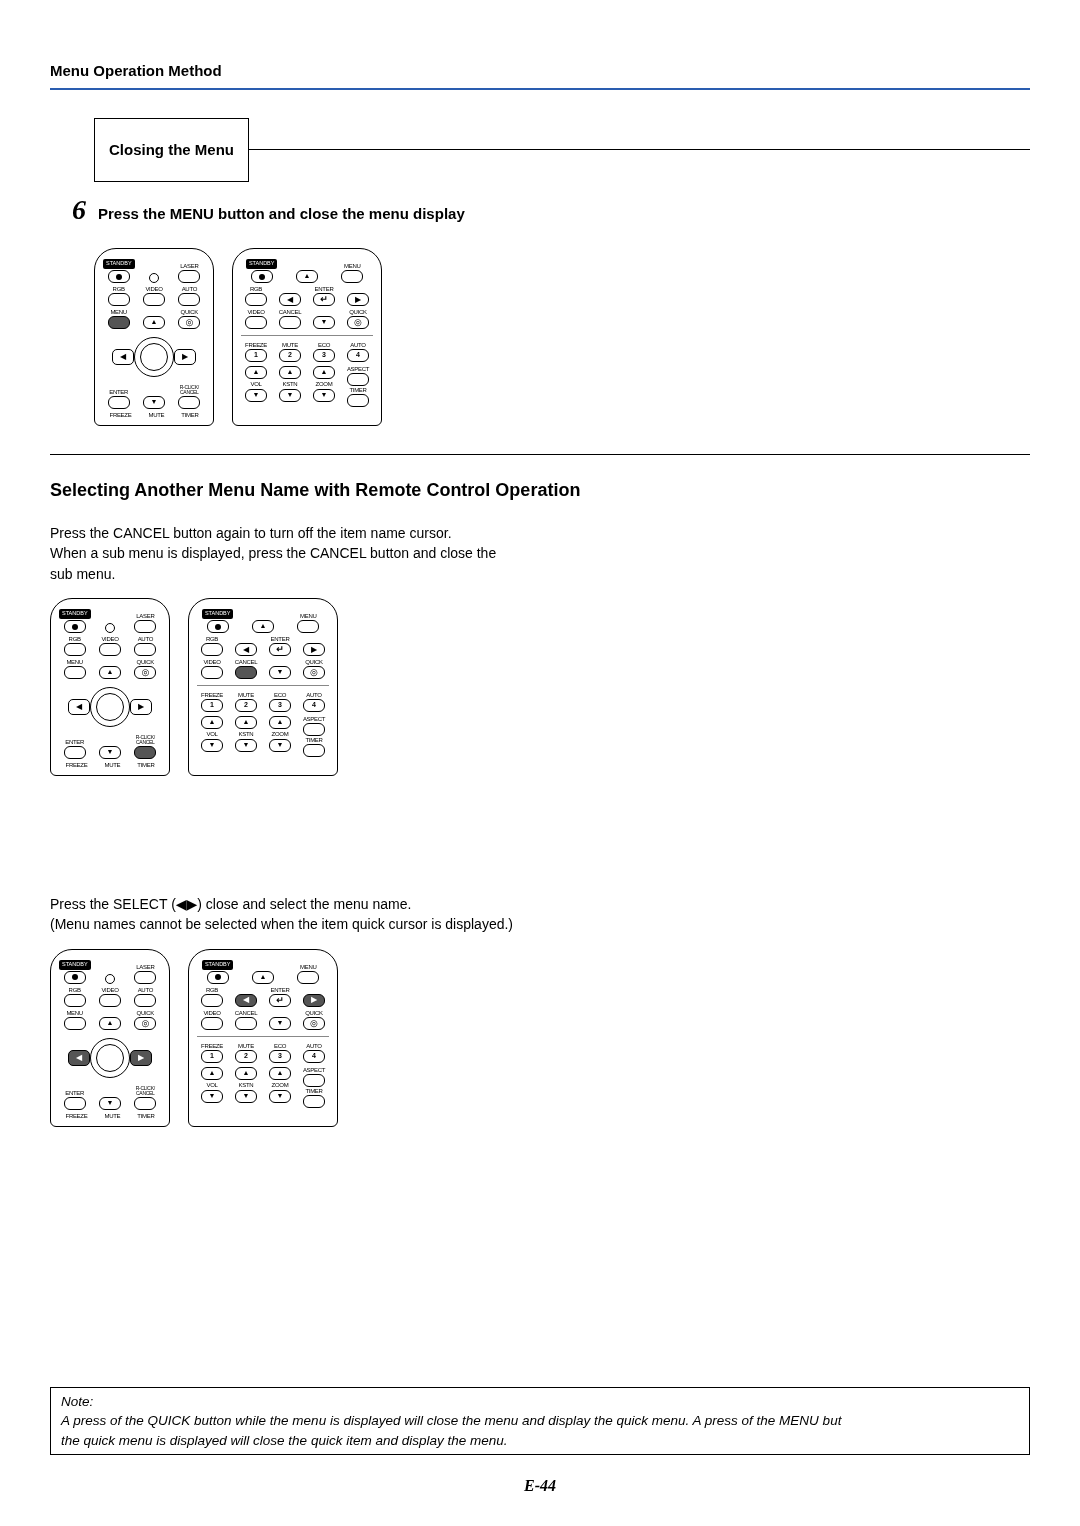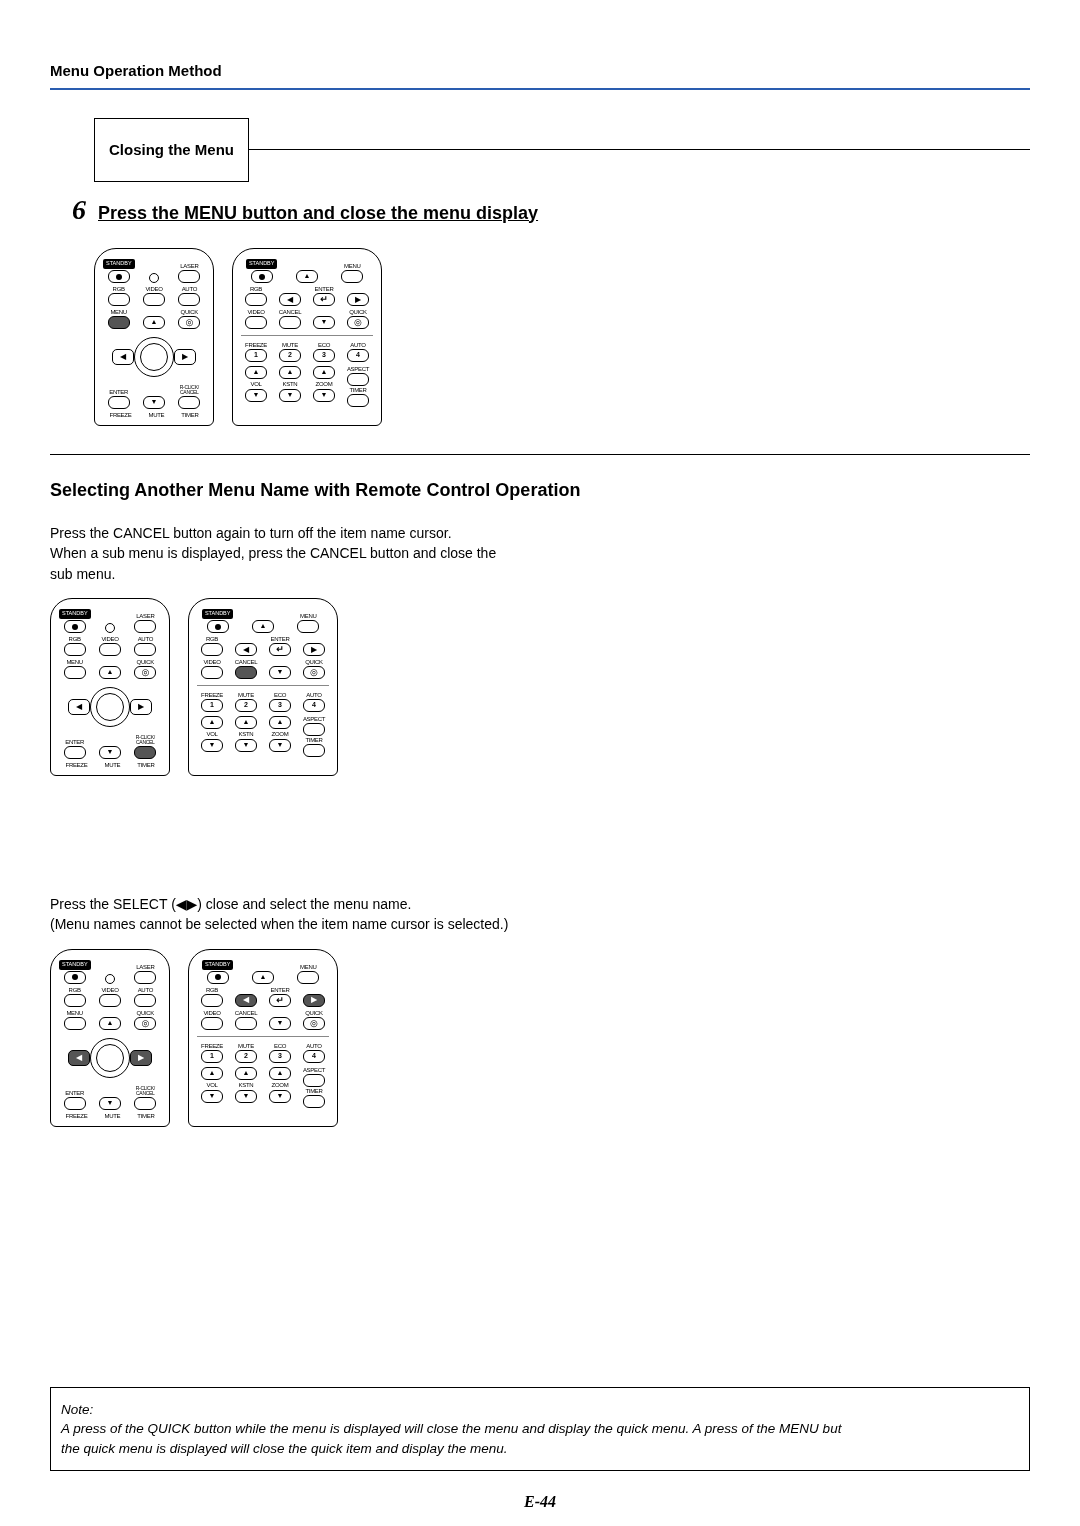--- a/index.html
+++ b/index.html
@@ -25,21 +25,21 @@
   .sect-line { flex: 1; border-top: 1px solid #000; margin-left: 0; }
   .step-row { display: flex; align-items: baseline; gap: 12px; margin-bottom: 18px; }
   .step-num {
     font-family: Georgia, 'Times New Roman', serif;
     font-weight: bold;
     font-style: italic;
     font-size: 28px;
     width: 36px;
     text-align: right;
   }
-  .step-text { font-weight: bold; font-size: 18px; text-decoration: underline; }
+  .step-text { font-weight: bold; font-size: 15px; }
   .remote-pair { display: flex; gap: 18px; margin-left: 44px; margin-bottom: 28px; }
   .remote {
     border: 1.5px solid #000;
     border-radius: 22px 22px 6px 6px;
     width: 120px;
     padding: 10px 8px 4px 8px;
     font-size: 6.5px;
     text-align: center;
     background: #fff;
   }
@@ -98,21 +98,21 @@
   .tri-u::before { content: "▲"; font-size: 7px; }
   .tri-d::before { content: "▼"; font-size: 7px; }
   .enter-sym::before { content: "↵"; font-size: 9px; font-weight: bold; }
   .loop-sym::before { content: "◎"; font-size: 9px; }
   .thin-rule { border-top: 1px solid #000; margin: 0 0 22px 0; }
   .sel-title { font-weight: bold; font-size: 18px; margin-bottom: 20px; }
   .body-col { width: 470px; }
   .body-text { margin-bottom: 14px; }
   .note-box {
     border: 1px solid #000;
-    padding: 12px 10px;
+    padding: 4px 10px;
     margin-top: 260px;
     font-style: italic;
     font-size: 13.5px;
     position: relative;
   }
   .page-num {
     text-align: center;
     font-weight: bold;
     font-style: italic;
     font-family: Georgia, serif;
@@ -505,21 +505,21 @@
             <div class="pill pill-sm"></div>
           </div>
       </div>
     </div>
   </div>
 
   <div style="height:90px"></div>
 
   <div class="body-text" style="text-align:justify">
     <div>Press the SELECT (◀▶) close and select the menu name.</div>
-    <div>(Menu names cannot be selected when the item name cursor is selected.)</div>
+    <div>(Menu names cannot be selected when the item quick cursor is displayed.)</div>
   </div>
 
   <div class="remote-pair" style="margin-left:0;margin-bottom:0">
     <div class="remote">
       <div class="rrow">
         <div class="rcol">
             <span class="standby-lbl">STANDBY</span>
             <div class="pill">
               <span class="dot"></span>
             </div>

